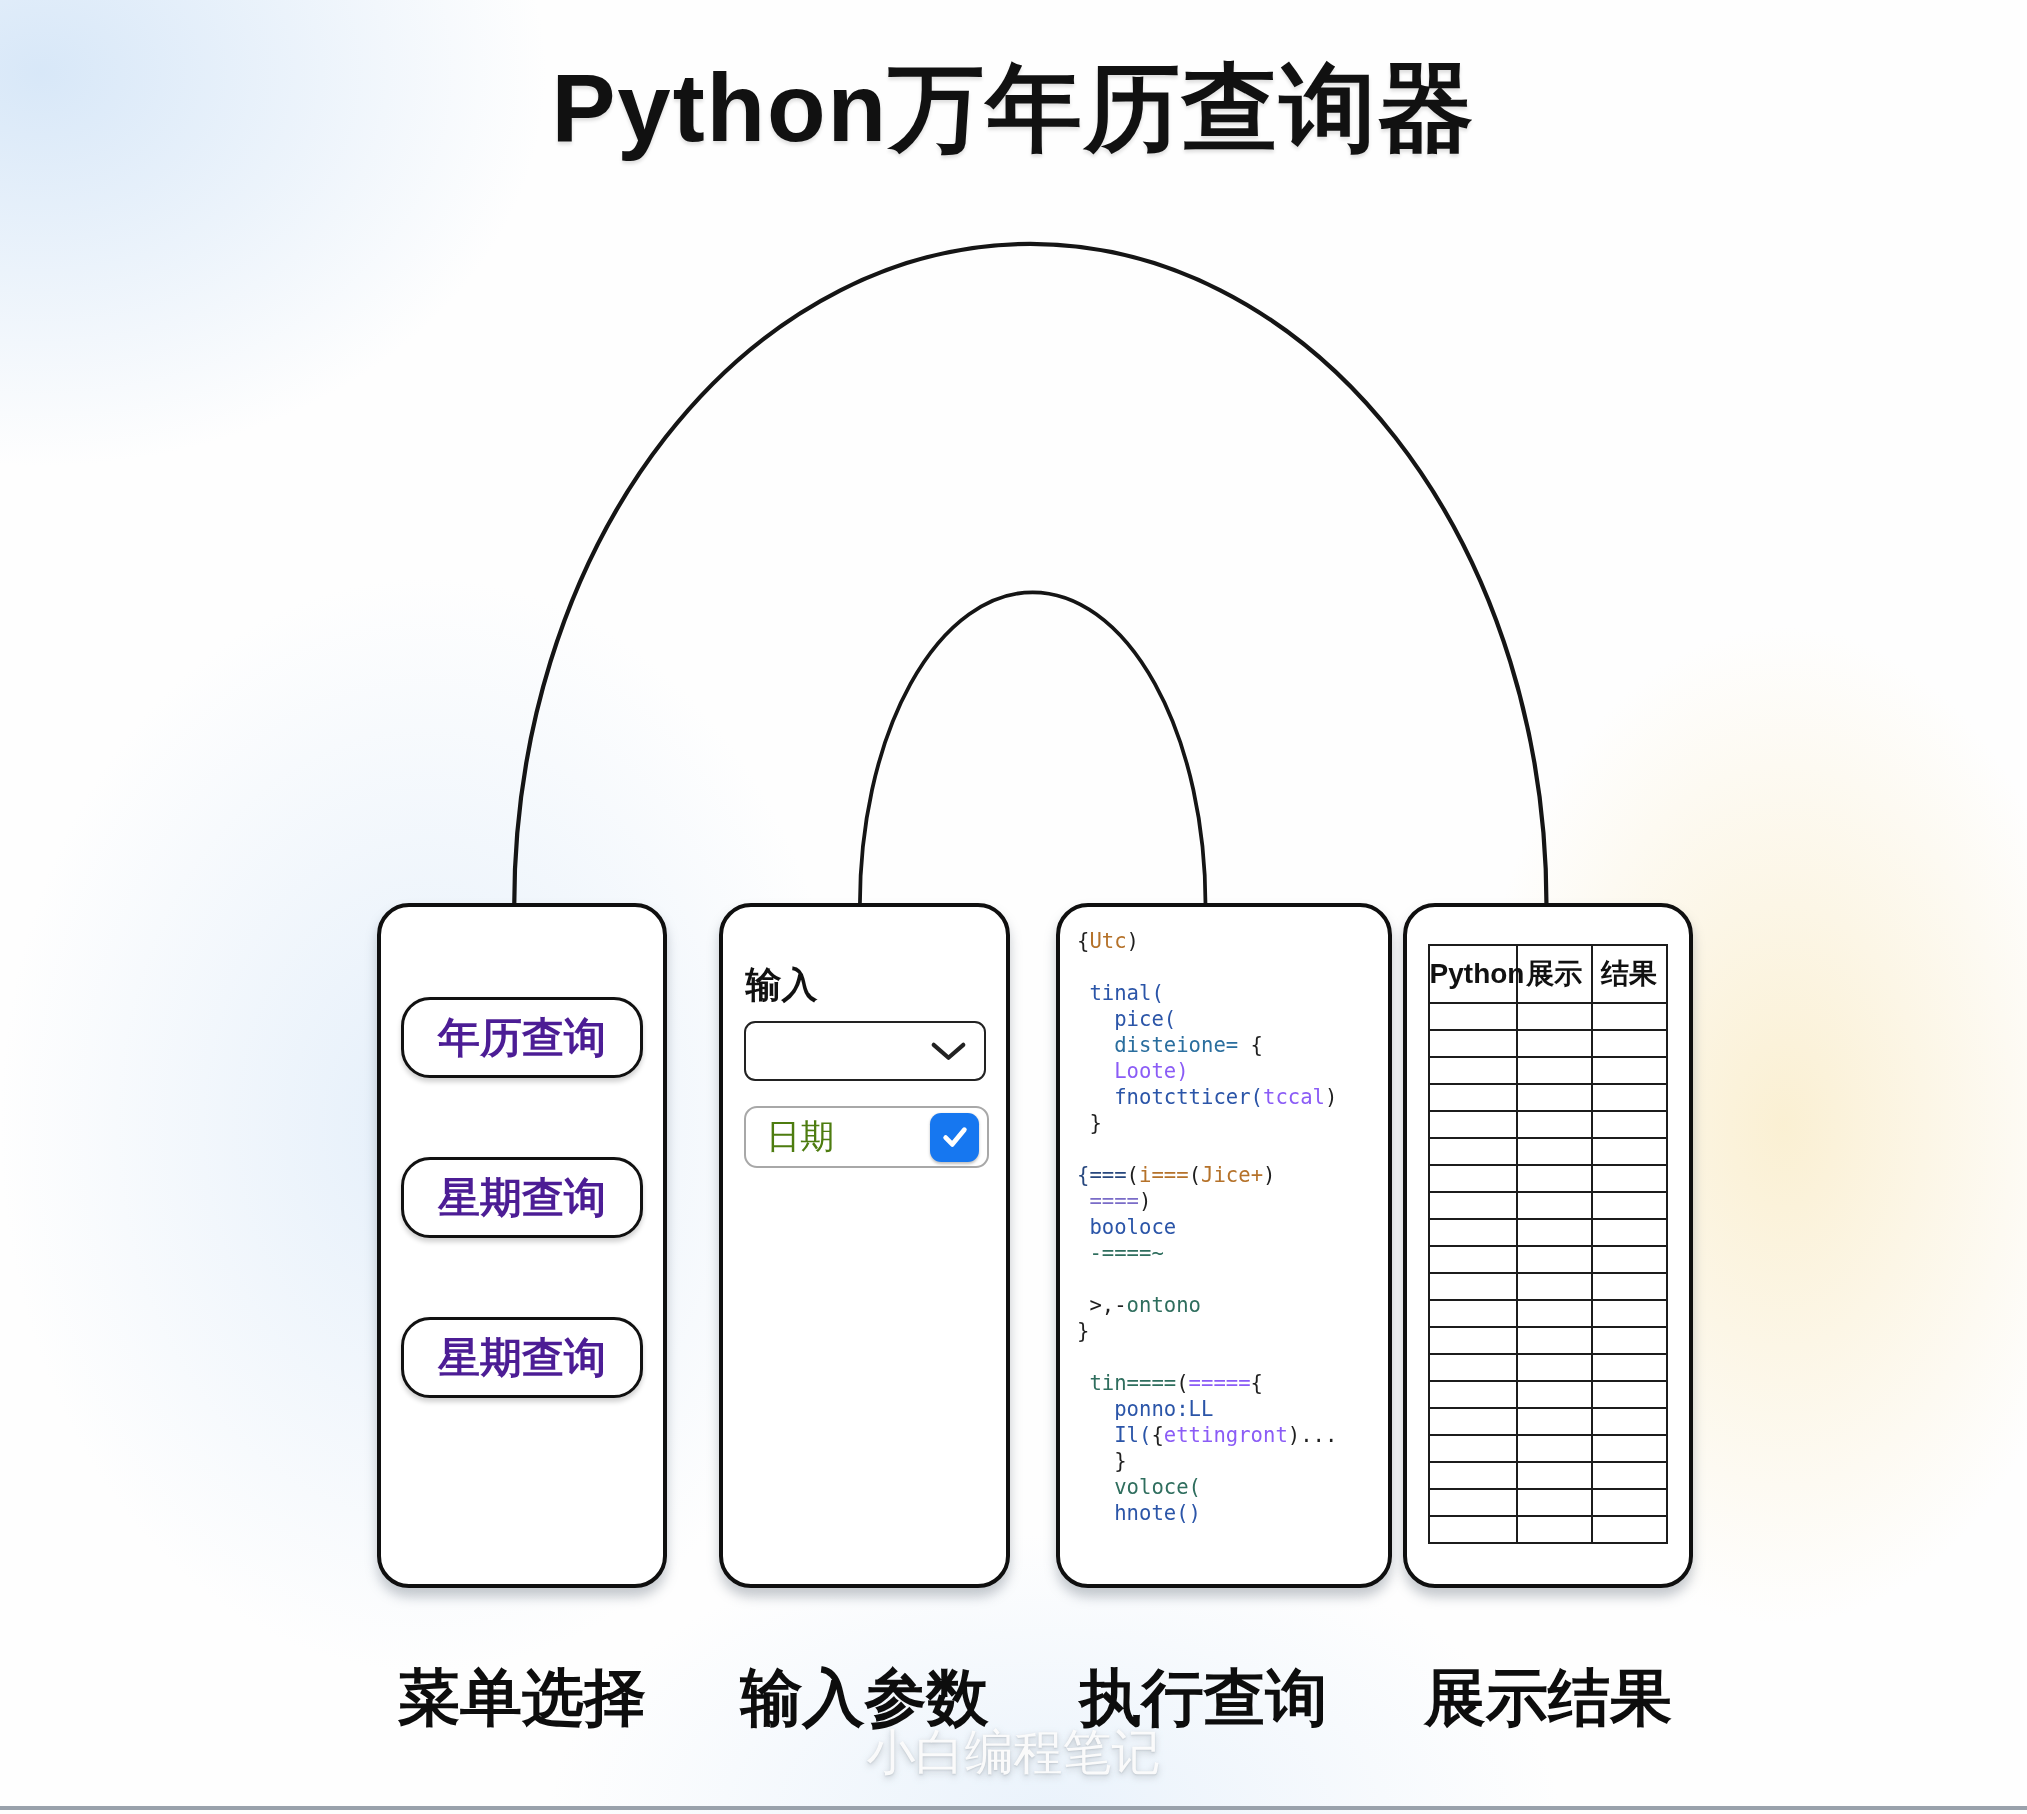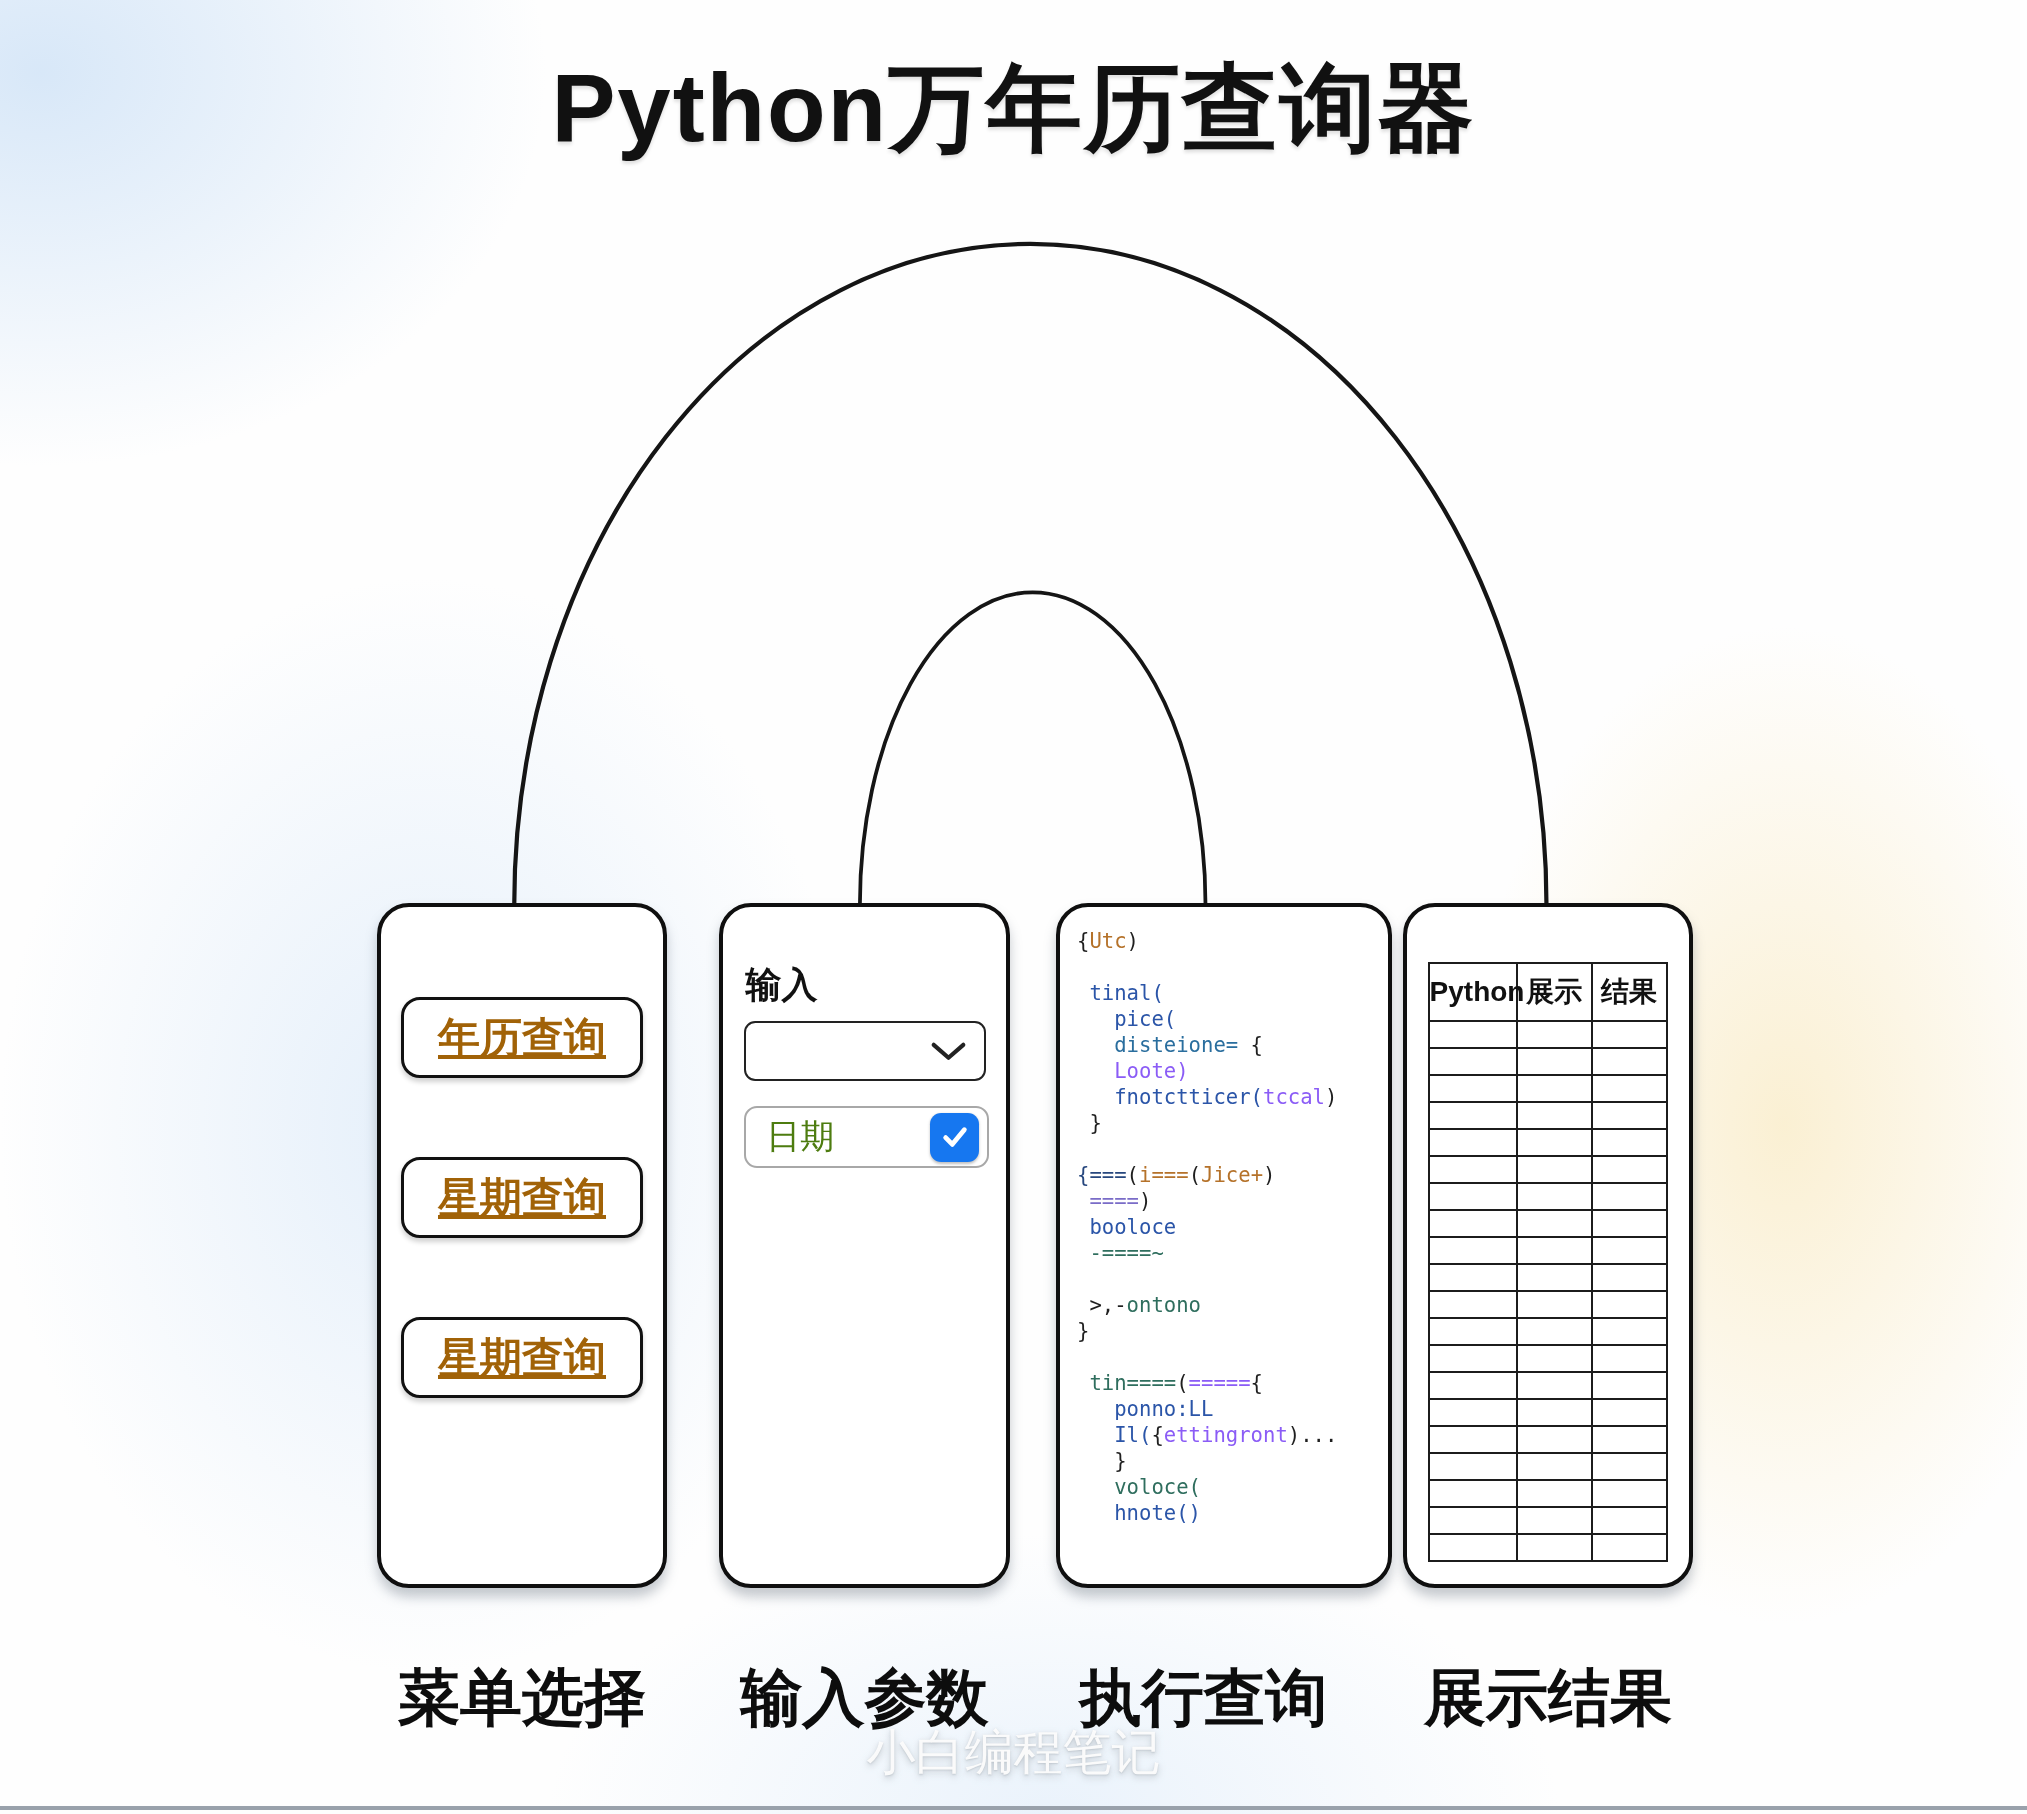--- a/index.html
+++ b/index.html
@@ -25,23 +25,23 @@
     box-shadow:0 8.4px 11.2px rgba(105,115,130,.38);
   }
   .panel-menu{left:377px;width:290px;}
   .panel-input{left:719px;width:291px;}
   .panel-code{left:1056px;width:336px;}
   .panel-result{left:1403px;width:290px;}
 
   
   .menu-btn-list{position:absolute;left:0;top:90px;width:100%;display:flex;flex-direction:column;align-items:center;gap:79px;}
   .menu-btn{
-    width:242px;height:81px;box-sizing:border-box;border:3.7px solid #111;border-radius:19px;
+    width:242px;height:81px;box-sizing:border-box;border:3.7px solid #111;border-radius:29px;
     background:#fff;display:flex;align-items:center;justify-content:center;
-    font-size:42px;font-weight:bold;color:#a16207;box-shadow:0 3.7px 5.6px rgba(0,0,0,.18);text-decoration:underline;
+    font-size:42px;font-weight:bold;color:#4c1d95;box-shadow:0 3.7px 5.6px rgba(0,0,0,.18);
   }
 
   
   .input-label{position:absolute;left:22.5px;top:54px;font-size:36px;font-weight:bold;color:#111;}
   .dropdown{
     position:absolute;left:20.6px;top:114px;width:242px;height:60px;box-sizing:border-box;
     border:2.8px solid #222;border-radius:11.2px;background:#fff;
     display:flex;align-items:center;justify-content:space-between;padding:0 17px;
   }
   .dropdown-value{font-size:30px;color:#111;}
@@ -61,21 +61,21 @@
     position:absolute;left:17px;top:20.6px;right:9.4px;
     font-family:"DejaVu Sans Mono",monospace;font-size:20.6px;line-height:26px;
     white-space:pre;color:#1f1f1f;
   }
   .c-dark{color:#1f1f1f}.c-orange{color:#b5722a}.c-blue{color:#2b55a8}
   .c-steel{color:#2a6e9e}.c-navy{color:#27477e}.c-red{color:#8b5cf6}
   .c-purple{color:#7a6cc8}.c-teal{color:#2f6e5e}
 
   
   .result-table{
-    position:absolute;left:20.6px;top:37px;width:240px;border-collapse:collapse;table-layout:fixed;margin-top:18px;
+    position:absolute;left:20.6px;top:37px;width:240px;border-collapse:collapse;table-layout:fixed;
   }
   .result-table th,.result-table td{border:2.3px solid #1c1c1c;padding:0;}
   .result-table th{height:56px;font-size:28px;font-weight:600;color:#111;text-align:center;background:#fff;}
   .result-table td{height:25px;background:#fff;}
   .col-python{width:37%}.col-show{width:31.5%}.col-result{width:31.5%}
 
   .caption{
     position:absolute;top:1656px;height:90px;text-align:center;
     font-size:62px;font-weight:bold;color:#0d0d0d;
   }

